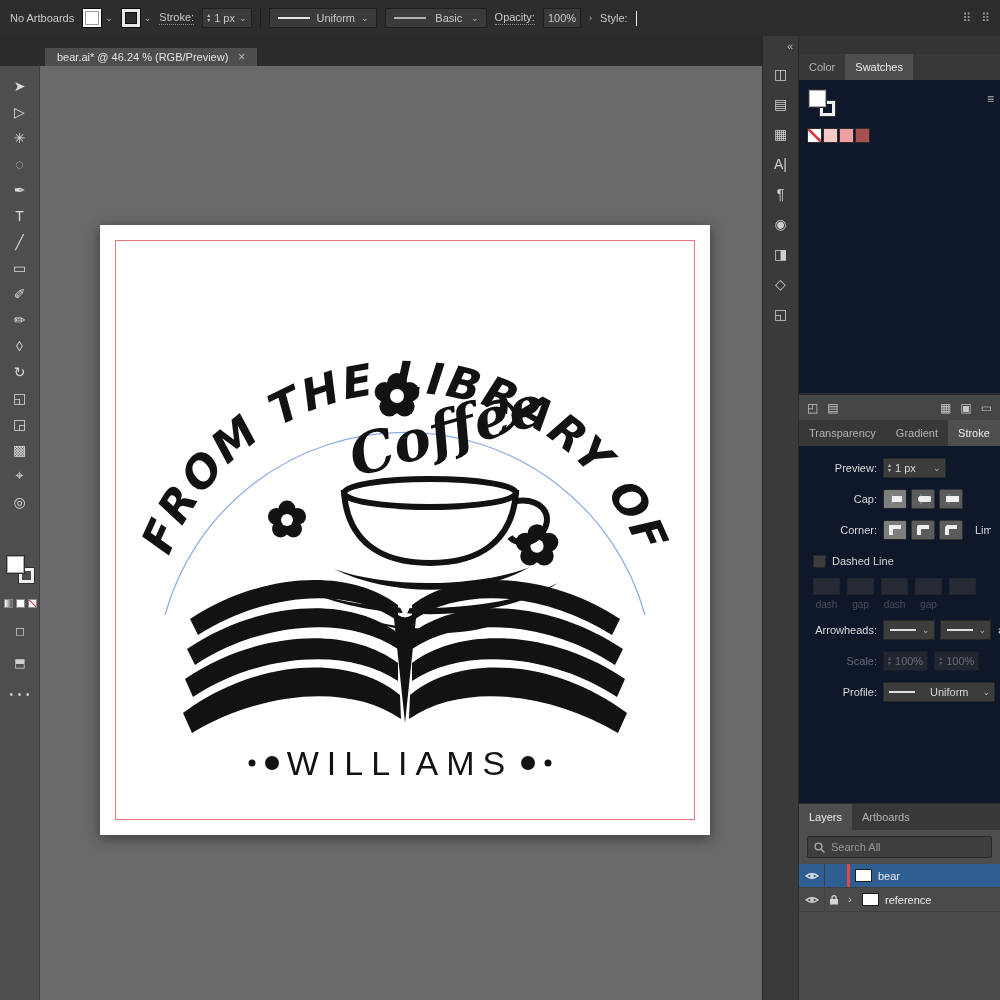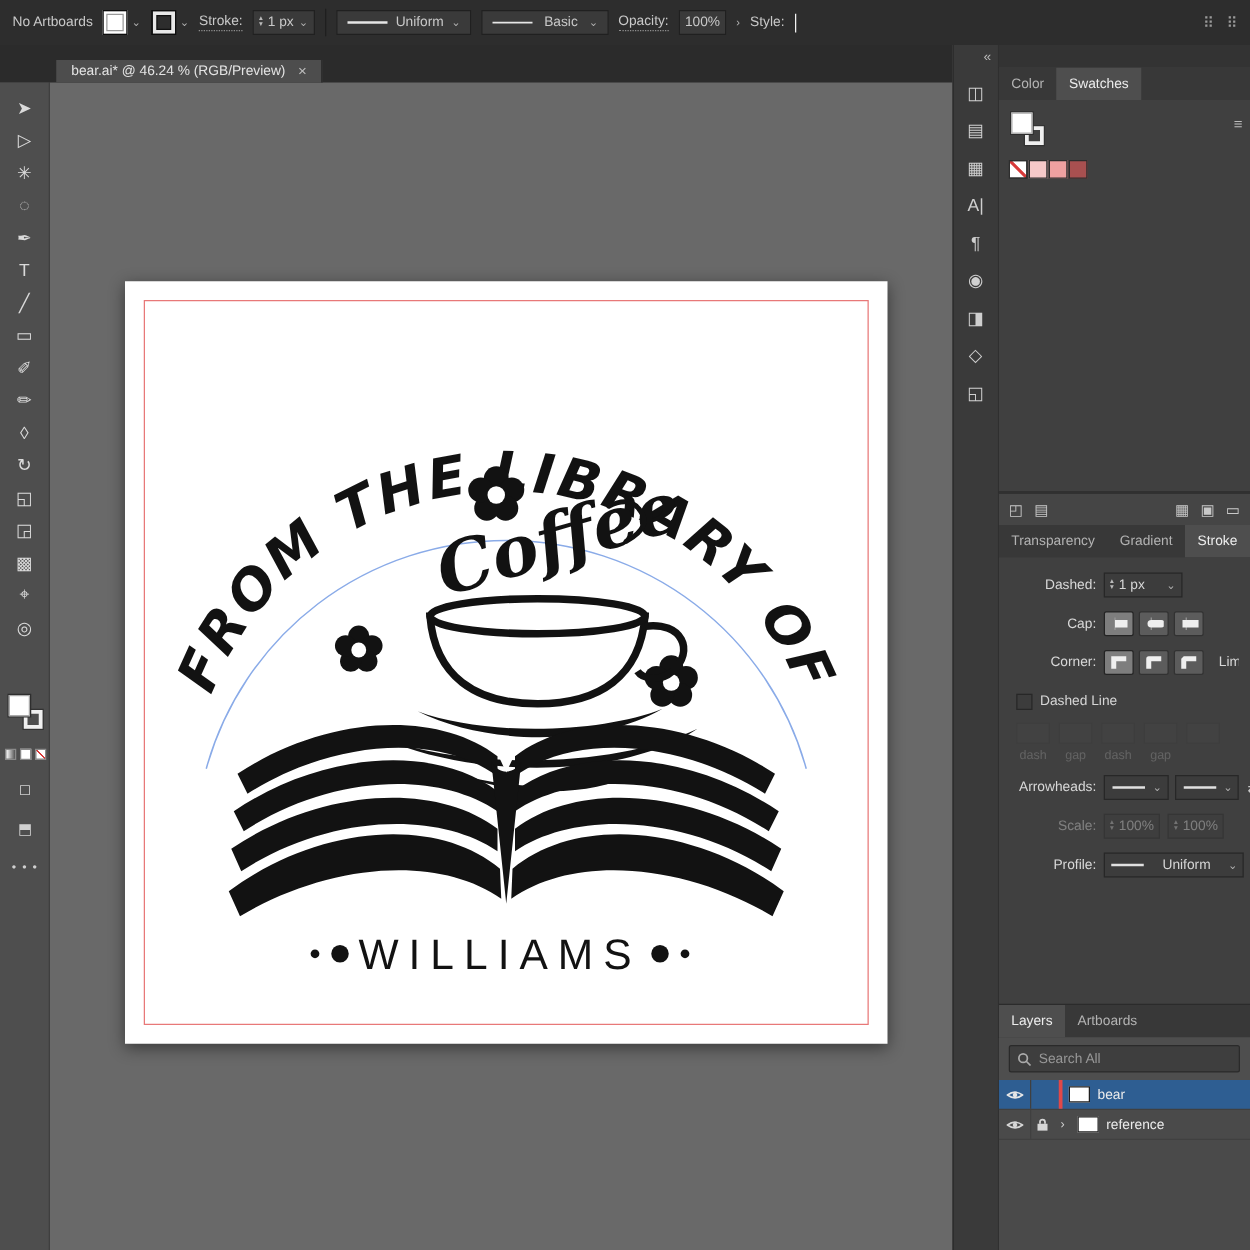--- a/index.html
+++ b/index.html
@@ -49,21 +49,21 @@
   .canvas { position:absolute; left:40px; top:66px; width:722px; bottom:0; background:#696969; }
   .artboard { position:absolute; left:60px; top:159px; width:610px; height:610px; background:#ffffff; box-shadow:0 3px 12px rgba(0,0,0,.45); }
   .ref-rect { position:absolute; inset:15px; border:1px solid var(--ref_red); pointer-events:none; }
   svg.art { position:absolute; inset:0; width:100%; height:100%; }
   
   .dock-strip { position:absolute; left:762px; top:36px; width:36px; bottom:0; background:#3a3a3a; border-left:1px solid #2a2a2a;
     display:flex; flex-direction:column; align-items:center; padding-top:4px; gap:15px; z-index:4; }
   .collapse-btn { align-self:flex-end; margin-right:5px; color:#bdbdbd; font-size:11px; }
   .dock-icon { font-size:14px; color:#cfcfcf; line-height:1; }
   
-  .panels { position:absolute; left:798px; top:36px; right:0; bottom:0; background:#404040; border-left:1px solid #2a2a2a;
+  .panels { position:absolute; left:798px; top:36px; right:0; bottom:0; background:#0f172a; border-left:1px solid #2a2a2a;
     display:flex; flex-direction:column; font-size:11px; overflow:hidden; z-index:4;justify-content:space-between; }
   .dock-header { height:18px; background:#333; flex:none; }
   .ptabs { height:26px; background:#383838; display:flex; align-items:stretch; flex:none; white-space:nowrap; overflow:hidden; }
   .ptab { padding:0 10px; display:flex; align-items:center; color:#b3b3b3; }
   .ptab.active { background:#4e4e4e; color:#ededed; }
   
   .sw-body { height:314px; flex:none; position:relative; border-bottom:1px solid #2b2b2b; }
   .sw-fs { position:absolute; left:10px; top:10px; width:26px; height:26px; }
   .sw-menu { position:absolute; right:6px; top:12px; color:#bdbdbd; font-size:12px; }
   .sw-row { position:absolute; left:8px; top:48px; display:flex; gap:1px; }
@@ -336,21 +336,21 @@
   </div>
 
   <div class="ptabs">
     <span class="ptab">Transparency</span>
     <span class="ptab">Gradient</span>
     <span class="ptab active">Stroke</span>
   </div>
   <div class="stroke-body">
 
     <div class="srow">
-      <span class="slabel">Dashed:</span>
+      <span class="slabel">Preview:</span>
       <div class="field">
         <span class="stepper-arrows">
           <span>▴</span>
             <span>▾</span>
         </span>
         <span style="min-width:34px">1 px</span>
         <span class="chev">⌄</span>
       </div>
     </div>
 

